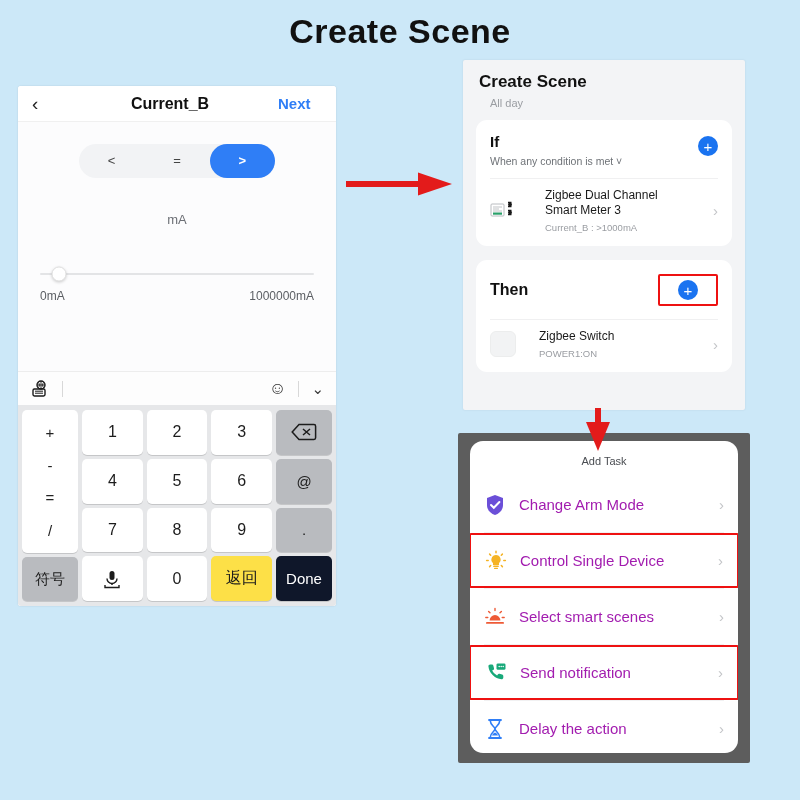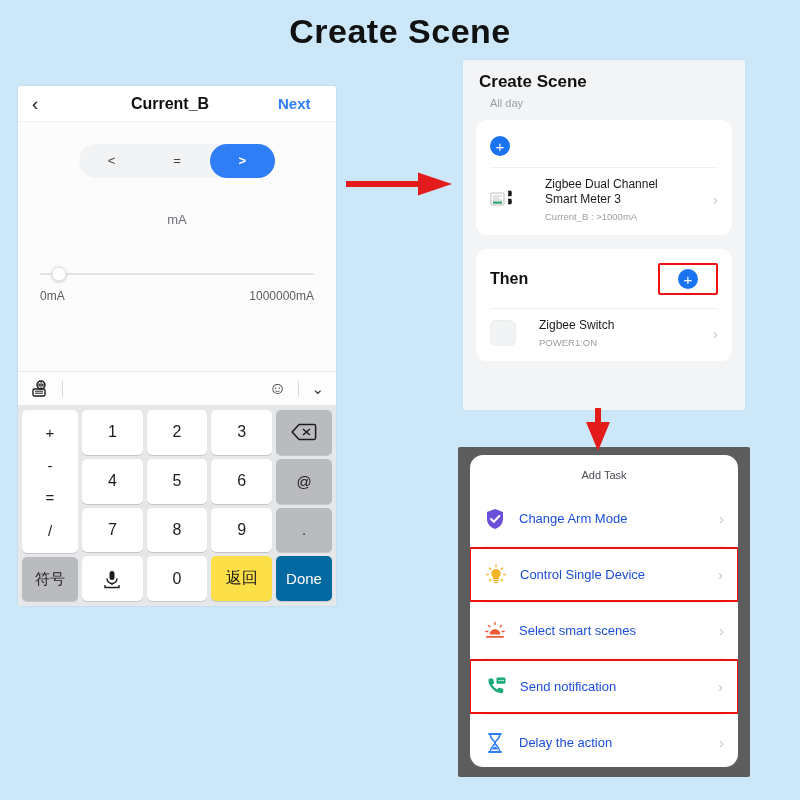--- a/index.html
+++ b/index.html
@@ -152,21 +152,21 @@
   .kp-mid { flex: 1; display: flex; flex-direction: column; gap: 4px; }
   .kp-row { flex: 1; display: flex; gap: 4px; }
   .kp-key {
     flex: 1;
     background: #fff; border-radius: 5px;
     display: flex; align-items: center; justify-content: center;
     font-size: 16px; color: #1c1c1c;
     box-shadow: 0 1px 0 rgba(0,0,0,0.14);
   }
   .kp-key.gray { background: #fde047; }
-  .kp-key.blue { background: #0369a1; color: #fff; font-size: 15px; }
+  .kp-key.blue { background: #0f172a; color: #fff; font-size: 15px; }
   .kp-col-right { width: 56px; display: flex; flex-direction: column; gap: 4px; }
   .kp-rkey {
     flex: 1;
     background: #b9bbbf; border-radius: 5px;
     display: flex; align-items: center; justify-content: center;
     font-size: 15px; color: #1c1c1c;
     box-shadow: 0 1px 0 rgba(0,0,0,0.14);
   }
   .mic-key { position: relative; }
 
@@ -233,21 +233,21 @@
   .hl-box {
     border: 2.5px solid #ee1111;
     padding: 4px 18px;
     border-radius: 2px;
     display: flex; align-items: center; justify-content: center;
   }
 
   
   .panel-br {
     position: absolute;
-    left: 458px; top: 447px;
+    left: 458px; top: 433px;
     width: 292px; height: 330px;
     background: #5d5d5d;
     padding: 8px 12px 10px;
     border-radius: 2px;
   }
   .br-card {
     background: #fff;
     border-radius: 13px;
     height: 100%;
     overflow: hidden;
@@ -261,21 +261,21 @@
     gap: 13px;
     position: relative;
   }
   .task-row.hl {
     border: 2.5px solid #ee1111;
     margin: 0 -1px;
     border-radius: 2px;
     justify-content: center;
   }
   .task-icon { width: 22px; height: 22px; flex-shrink: 0; display:flex; align-items:center; justify-content:center; }
-  .task-label { flex: 1; font-size: 13px; color: #1d4ed8; }
+  .task-label { flex: 1; font-size: 15px; color: #a21caf; }
   .task-div { height: 1px; background: #f1f1f2; margin: 0 14px; }
 
   
   .arrow-right {
     position: absolute;
     left: 344px; top: 170px;
     width: 110px; height: 28px;
   }
   .arrow-down {
     position: absolute;
@@ -390,20 +390,24 @@
     </div>
   </div>
 </div>
 
 <div class="panel-tr">
   <div class="tr-title">Create Scene</div>
   <div class="tr-sub">All day</div>
 
   <div class="card">
     <div class="card-head">
+      <div class="card-head-txt">
+        <div class="card-head-title">If</div>
+        <div class="card-head-sub">When any condition is met ˅</div>
+      </div>
       <div class="plus-btn">+</div>
     </div>
     <div class="row-div"></div>
     <div class="dev-row">
       <div class="meter-icon">
         <svg width="32" height="28" viewBox="0 0 32 28">
           <rect x="1" y="7" width="13" height="12" rx="1" fill="#fff" stroke="#b9bcc0" stroke-width="1"></rect>
           <path d="M3 10h9M3 12h6M3 14h9" stroke="#b9bcc0" stroke-width="0.9"></path>
           <rect x="3" y="15.5" width="9" height="2.2" fill="#2aa06a"></rect>
           <path d="M18 5.5h3.5M18 9.5h3.5M18 13.5h3.5M18 17.5h3.5" stroke="#1a1a1a" stroke-width="1.6"></path>

